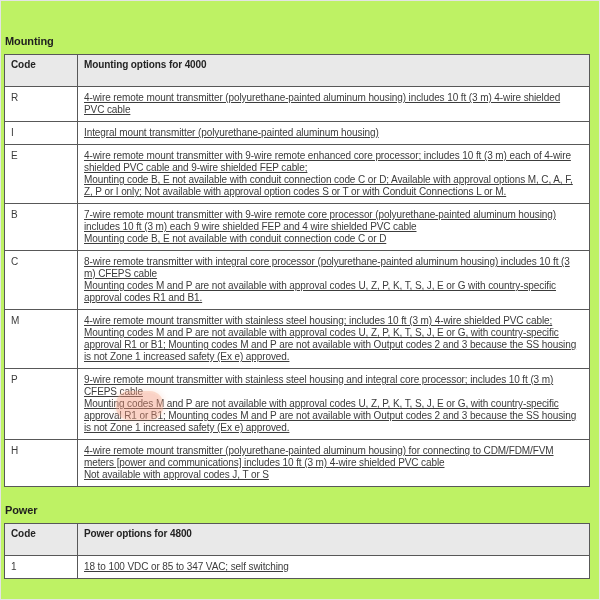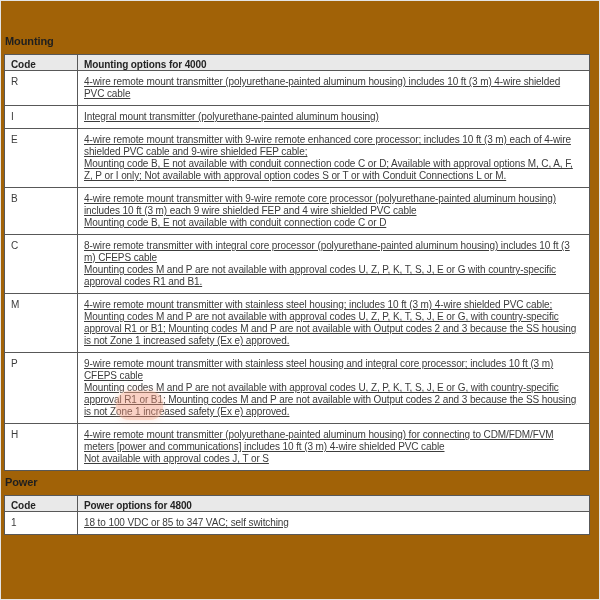--- a/index.html
+++ b/index.html
@@ -5,45 +5,45 @@
   html,body{margin:0;padding:0;}
   body{
     width:600px;height:600px;background:#ffffff;
     font-family:"Liberation Sans",sans-serif;color:#3c3c3c;
     position:relative;overflow:hidden;
   }
   .page{
     position:absolute;inset:0;box-sizing:border-box;
     border:1px solid #e4e4e4;
     padding:34px 7px 0 3px;
-    background:#a16207;
+    background:#bef264;
   }
   .section-heading{
     font-size:11px;font-weight:bold;color:#1f1f1f;
     margin:0 0 7px 1px;letter-spacing:-0.1px;
   }
   table.spec{
     border-collapse:collapse;table-layout:fixed;width:586px;
     background:#fff;
   }
   table.spec th, table.spec td{
     border:1px solid #585858;
     font-size:10px;vertical-align:top;letter-spacing:-0.1px;
   }
   table.spec th{
     background:#e9e9e9;text-align:left;font-weight:bold;color:#242424;
-    padding:4px 6px 0 6px;line-height:11px;
+    padding:4px 6px 16px 6px;line-height:11px;
   }
   .col-code{width:60px;}
   table.spec td{
     padding:5px 8px 5px 6px;line-height:12px;color:#3c3c3c;
   }
   table.spec td p{margin:0;text-decoration:underline;}
   table.spec td p + p{margin-top:0;}
-  .section-power{margin-top:5px;}
+  .section-power{margin-top:17px;}
   .highlight-blob{
     position:absolute;left:117px;top:392px;width:43px;height:25px;
     border-radius:11px;
     background:rgba(243,146,116,0.42);
     box-shadow:0 0 0 2px rgba(246,168,140,0.35), 0 0 6px 3px rgba(248,186,162,0.30);
     pointer-events:none;
   }
 </style>
 </head>
 <body>
@@ -75,21 +75,21 @@
           <tr>
             <td class="col-code">E</td>
             <td>
               <p>4-wire remote mount transmitter with 9-wire remote enhanced core processor; includes 10 ft (3 m) each of 4-wire shielded PVC cable and 9-wire shielded FEP cable;</p>
               <p>Mounting code B, E not available with conduit connection code C or D; Available with approval options M, C, A, F, Z, P or I only; Not available with approval option codes S or T or with Conduit Connections L or M.</p>
             </td>
           </tr>
           <tr>
             <td class="col-code">B</td>
             <td>
-              <p>4-wire remote mount transmitter with 9-wire remote core processor (polyurethane-painted aluminum housing) includes 10 ft (3 m) each 9 wire shielded FEP and 4 wire shielded PVC cable</p>
+              <p>7-wire remote mount transmitter with 9-wire remote core processor (polyurethane-painted aluminum housing) includes 10 ft (3 m) each 9 wire shielded FEP and 4 wire shielded PVC cable</p>
               <p>Mounting code B, E not available with conduit connection code C or D</p>
             </td>
           </tr>
           <tr>
             <td class="col-code">C</td>
             <td>
               <p>8-wire remote transmitter with integral core processor (polyurethane-painted aluminum housing) includes 10 ft (3 m) CFEPS cable</p>
               <p>Mounting codes M and P are not available with approval codes U, Z, P, K, T, S, J, E or G with country-specific approval codes R1 and B1.</p>
             </td>
           </tr>

